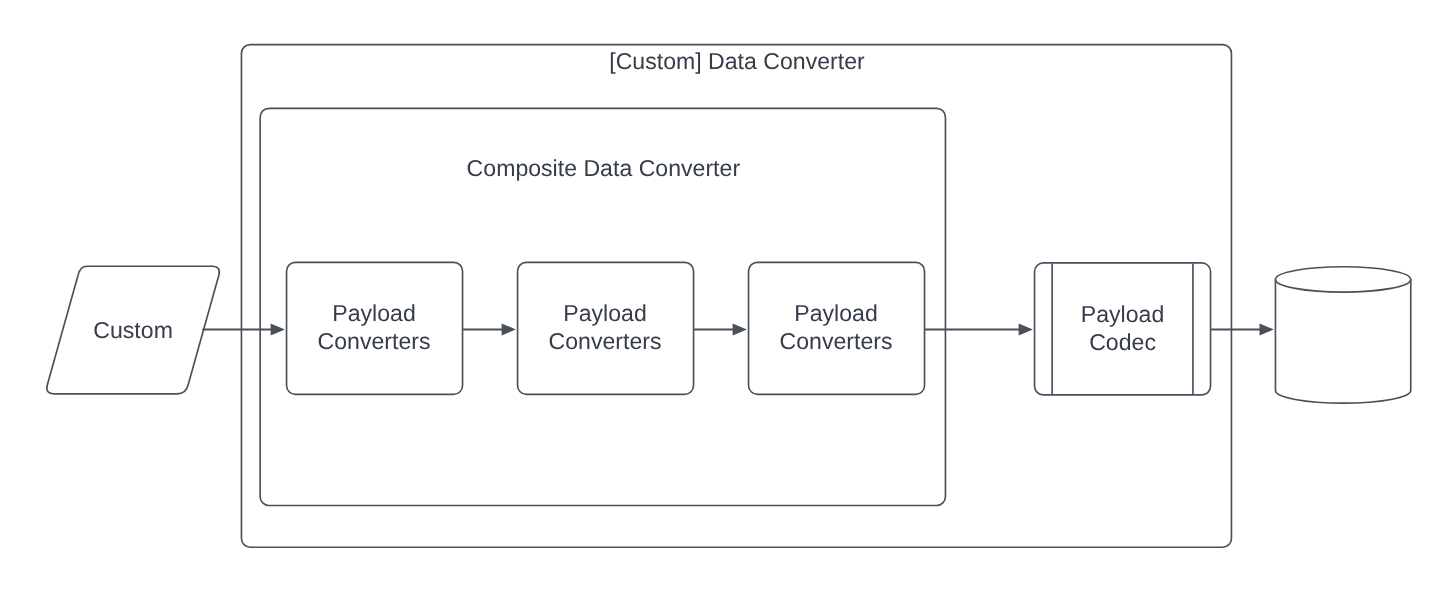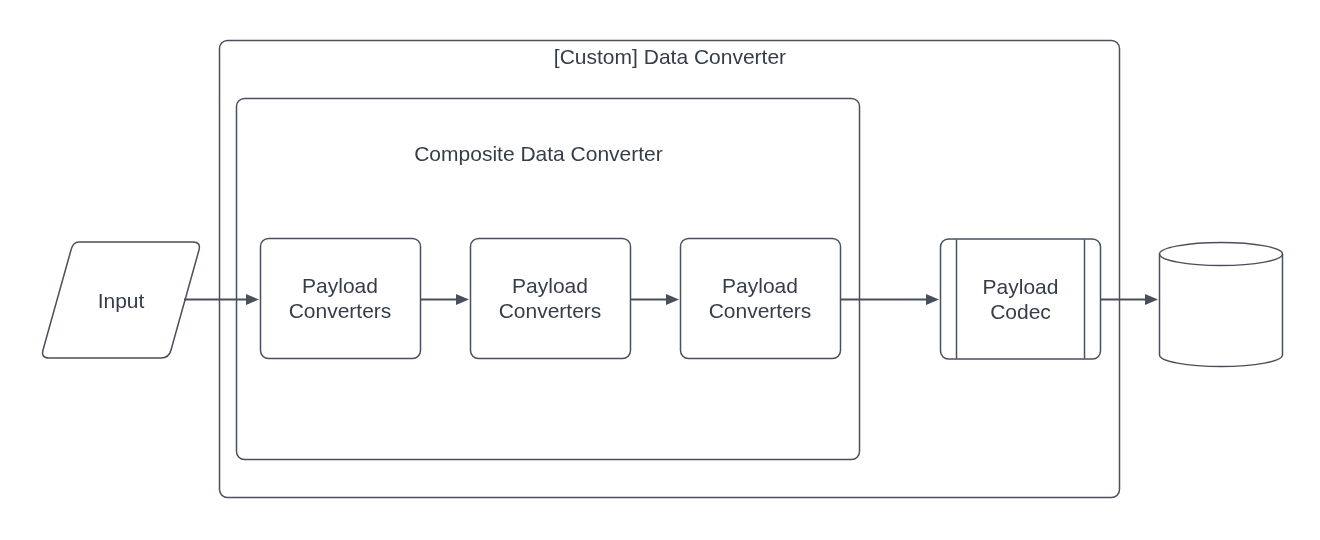--- a/index.html
+++ b/index.html
@@ -73,23 +73,23 @@
     <polygon class="arrowhead" points="679,299.5 666,294 666,305"></polygon>
 
     <line class="edge" x1="841" y1="299.5" x2="928" y2="299.5"></line>
     <polygon class="arrowhead" points="939,299.5 926,294 926,305"></polygon>
 
     <line class="edge" x1="1101" y1="299.5" x2="1147" y2="299.5"></line>
     <polygon class="arrowhead" points="1158,299.5 1145,294 1145,305"></polygon>
   </svg>
 
   <div class="title" style="left:220px;top:44px;width:900px;">[Custom] Data Converter</div>
-  <div class="title" style="left:227px;top:141px;width:623px;">Composite Data Converter</div>
+  <div class="title" style="left:237px;top:141px;width:623px;">Composite Data Converter</div>
 
-  <div class="label" style="left:42px;top:242px;width:158px;height:116px;">Input</div>
+  <div class="label" style="left:42px;top:242px;width:158px;height:116px;">Custom</div>
   <div class="label" style="left:260px;top:238px;width:160px;height:120px;">Payload
 Converters</div>
   <div class="label" style="left:470px;top:238px;width:160px;height:120px;">Payload
 Converters</div>
   <div class="label" style="left:680px;top:238px;width:160px;height:120px;">Payload
 Converters</div>
   <div class="label" style="left:956px;top:239px;width:129px;height:120px;">Payload
 Codec</div>
 
 </div>

